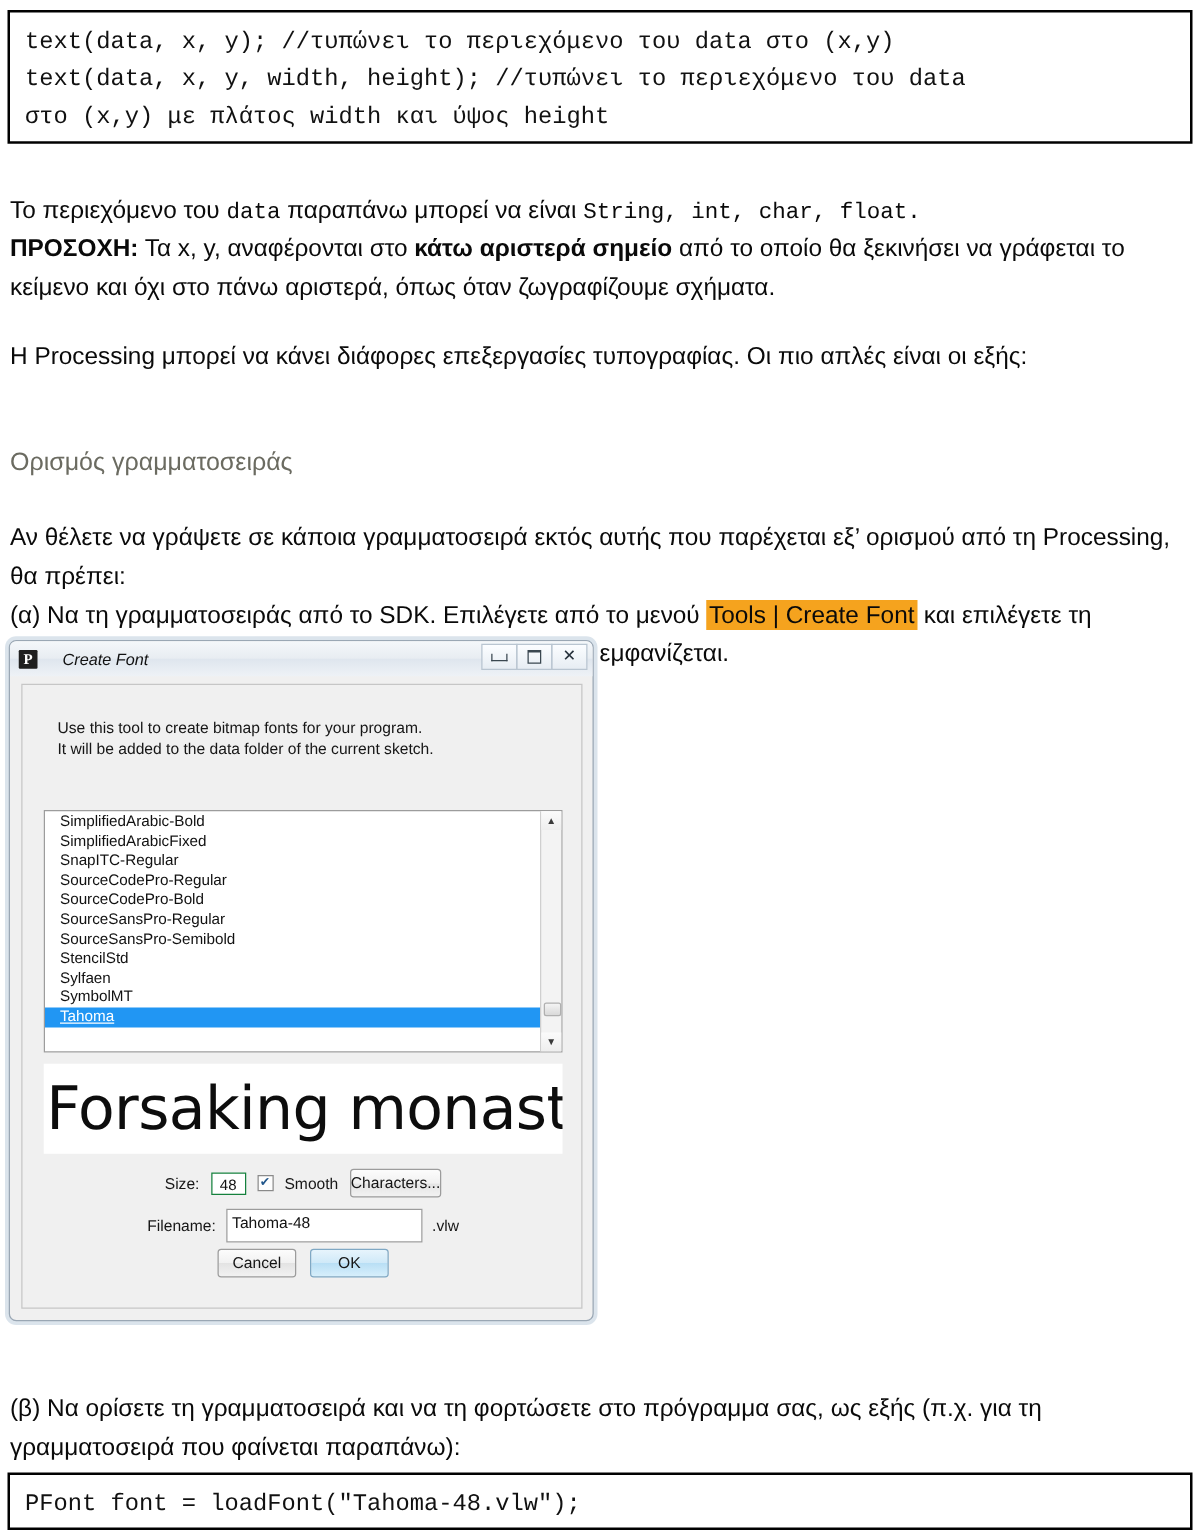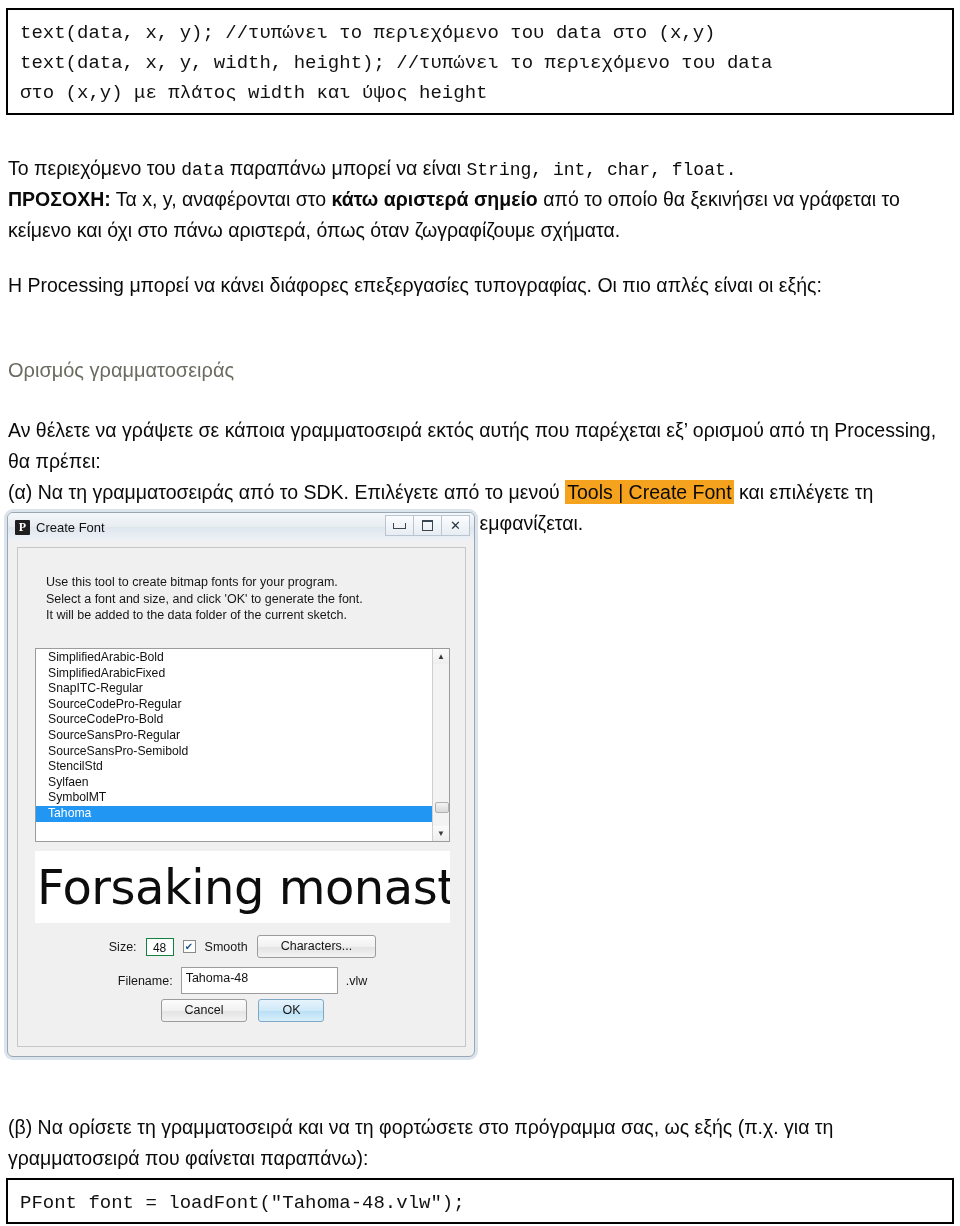--- a/index.html
+++ b/index.html
@@ -94,23 +94,24 @@
     color: #ffffff;
     font-family: "Liberation Serif", serif;
     font-weight: bold;
     font-size: 12px;
     line-height: 15px;
     text-align: center;
     border-radius: 1px;
     flex: 0 0 auto;
   }
   .title-text {
-    margin-left: 6px;
+    margin-left: 20px;
     font-size: 13px;
     color: #111;
+    font-style: italic;
   }
   .winbtns {
     position: absolute;
     right: 4px; top: 2px;
     display: flex;
     gap: 0px;
   }
   .winbtn {
     width: 27px; height: 19px;
     border: 1px solid #b9c5d1;
@@ -157,20 +158,21 @@
   .fontlist .item {
     font-size: 12.2px;
     line-height: 15.6px;
     padding-left: 12px;
     color: #111;
     white-space: nowrap;
   }
   .fontlist .item.sel {
     background: #2196f3;
     color: #ffffff;
+    text-decoration: underline;
   }
   .scrollbar {
     flex: 0 0 16px;
     width: 16px;
     background: #f3f3f3;
     border-left: 1px solid #cfcfcf;
     position: relative;
   }
   .sb-arrow {
     position: absolute; left: 0; width: 16px; height: 15px;
@@ -236,21 +238,21 @@
     display: inline-flex; align-items: center; justify-content: center;
     font-size: 10px; color: #20558a; line-height: 1;
     box-sizing: border-box;
   }
   .btn {
     border: 1px solid #9c9c9c;
     border-radius: 3px;
     background: linear-gradient(to bottom,#fcfcfc 0%,#f1f1f1 50%,#e3e3e3 51%,#f2f2f2 100%);
     font-size: 12.5px;
     color: #151515;
-    padding: 3px 23px;
+    padding: 3px 0;
     line-height: 15px;
     box-sizing: border-box;
   }
   .btn.primary {
     background: linear-gradient(to bottom,#e7f4fc 0%,#cfe9f8 50%,#b9dff5 51%,#d7effb 100%);
     border-color: #7fa8c4;
   }
 
   .row-file {
     position: absolute;
@@ -328,21 +330,20 @@
       <div class="winbtn">
           <span class="glyph-close">✕</span>
         </div>
     </div>
   </div>
 
   <div class="inner">
 
     <div class="blurb">
       <div>Use this tool to create bitmap fonts for your program.</div>
-      <div>Select a font and size, and click 'OK' to generate the font.</div>
       <div>It will be added to the data folder of the current sketch.</div>
     </div>
 
     <div class="fontlist">
       <div class="items">
         <div class="item">SimplifiedArabic-Bold</div>
         <div class="item">SimplifiedArabicFixed</div>
         <div class="item">SnapITC-Regular</div>
         <div class="item">SourceCodePro-Regular</div>
         <div class="item">SourceCodePro-Bold</div>

